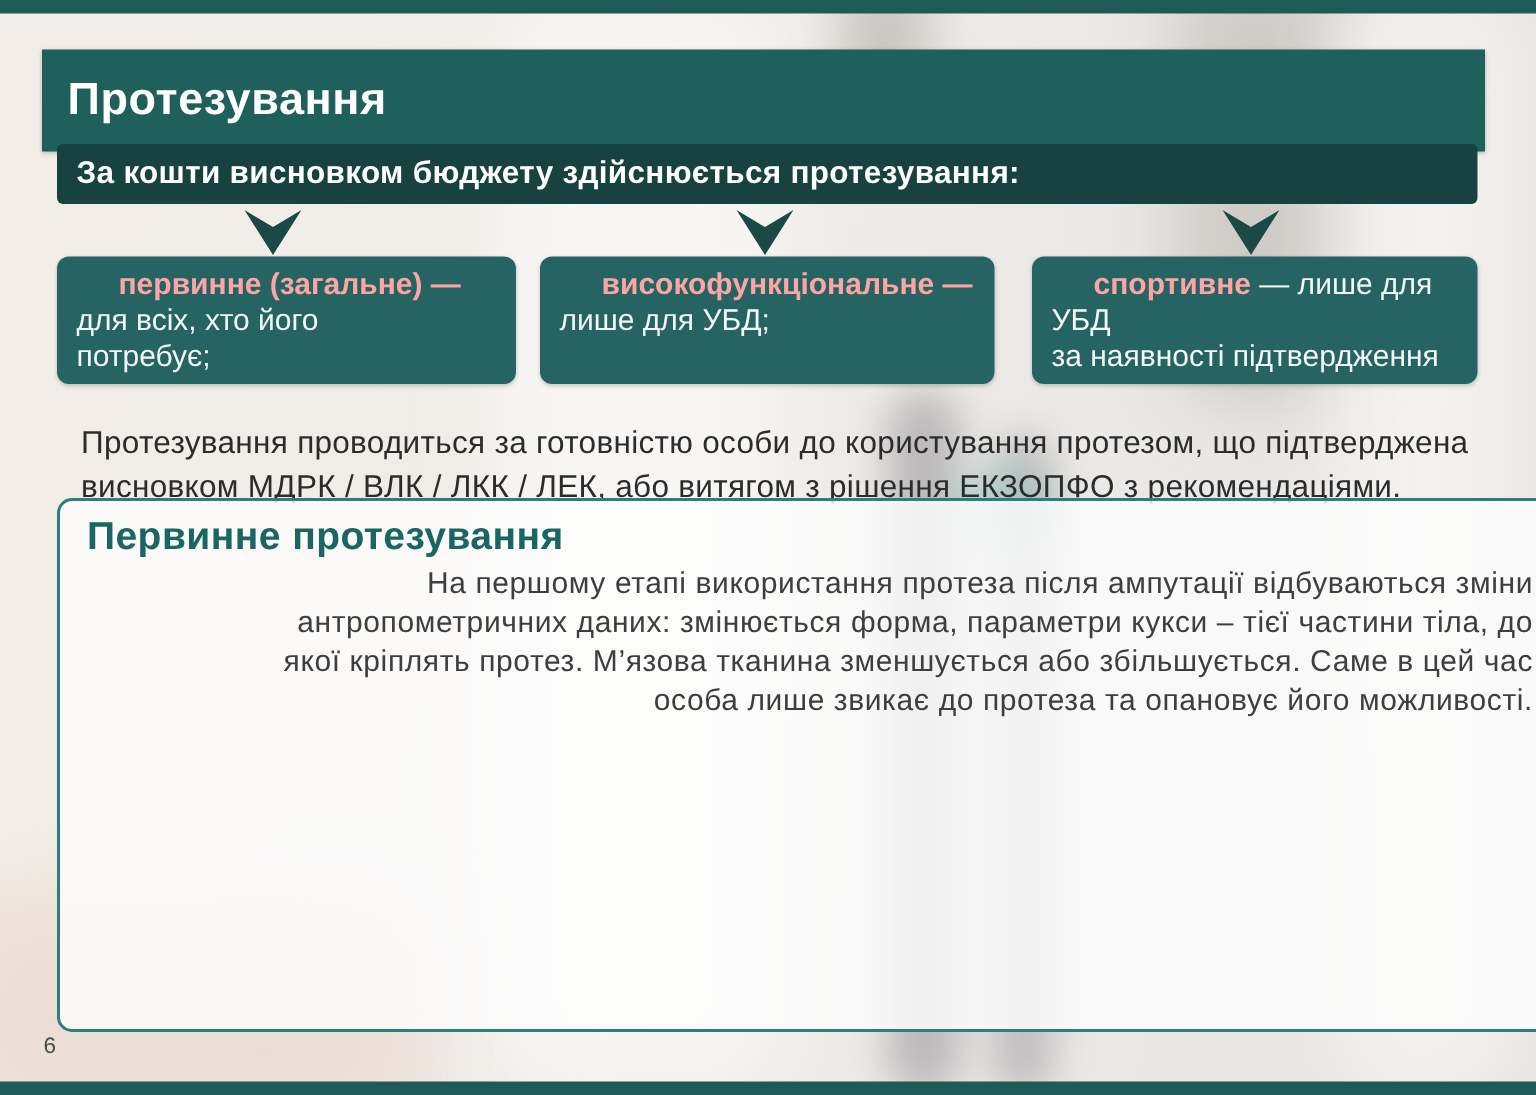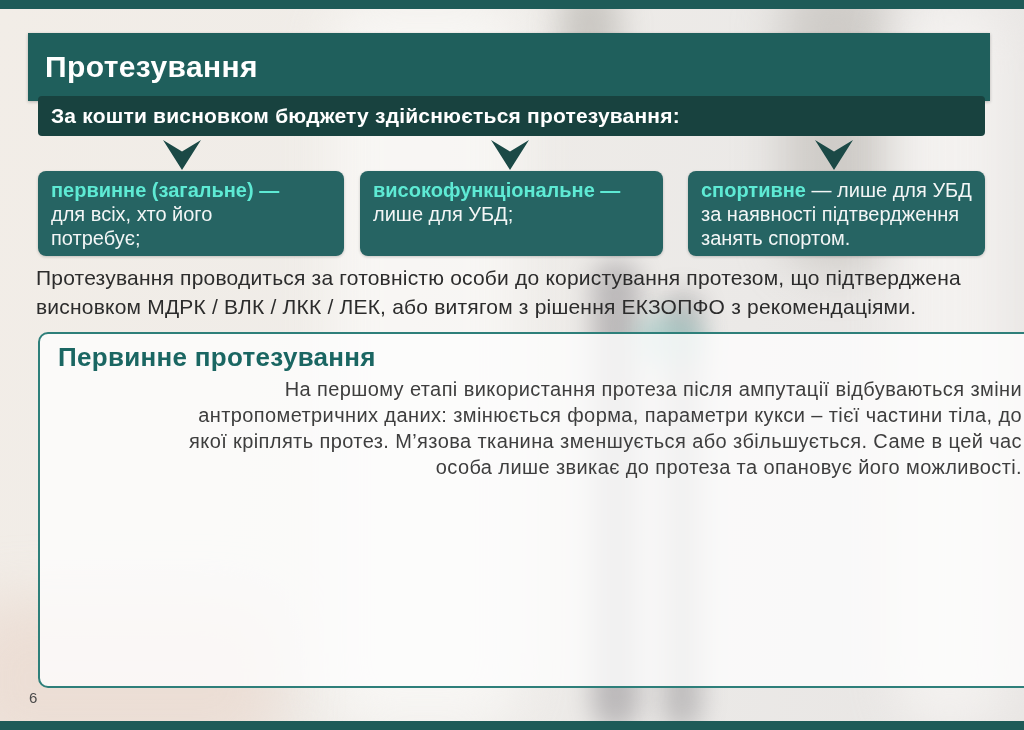--- a/index.html
+++ b/index.html
@@ -32,25 +32,25 @@
   .budget-banner span{color:#ffffff;font-size:21px;font-weight:bold;letter-spacing:.2px;}
 
   .arrow{position:absolute;top:140px;width:38px;height:30px;background:#1b4946;z-index:2;
     clip-path:polygon(0 0,50% 38%,100% 0,50% 100%);}
   .arrow.a1{left:163px;} .arrow.a2{left:491px;} .arrow.a3{left:815px;}
 
   .option-card{position:absolute;top:171px;height:85px;box-sizing:border-box;background:#266463;
     border-radius:8px;padding:7px 13px;color:#f3f6f6;font-size:20px;line-height:24px;z-index:2;
     overflow:hidden;box-shadow:0 1px 3px rgba(0,0,0,.2);}
   .option-card p{margin:0;white-space:pre-line;}
-  .option-card .bold{font-weight:bold;color:#5eead4;}
+  .option-card .bold{font-weight:bold;color:#fca5a5;margin-left:28px;}
   .card1{left:38px;width:306px;} .card2{left:360px;width:303px;} .card3{left:688px;width:297px;}
   .card1 .bold,.card2 .bold{display:block;}
 
-  .intro{position:absolute;left:36px;top:263px;width:960px;z-index:2;margin:0;
+  .intro{position:absolute;left:36px;top:263px;width:960px;z-index:2;margin:18px;
     color:#2c2c2c;font-size:21px;line-height:29px;letter-spacing:.2px;white-space:pre-line;}
 
   .info-panel{position:absolute;left:38px;top:332px;width:1006px;height:356px;box-sizing:border-box;
     border:2px solid #2e7f7a;border-radius:10px;background:rgba(253,253,252,.82);
     padding:7px 20px 8px 18px;z-index:2;}
   .info-panel h2{margin:0;color:#1a6662;font-size:26px;font-weight:bold;letter-spacing:.3px;line-height:32px;}
   .info-panel p{margin:0;color:#3e3e3e;font-size:20px;line-height:26px;letter-spacing:.4px;white-space:pre-line;}
   .info-panel p.p1{margin-top:3px;text-align:right;}
   .info-panel p.p2{margin-top:11px;}
   .info-panel h3{margin:13px 0 0 0;color:#2f2f2f;font-size:21px;font-weight:bold;letter-spacing:.3px;line-height:27px;}

